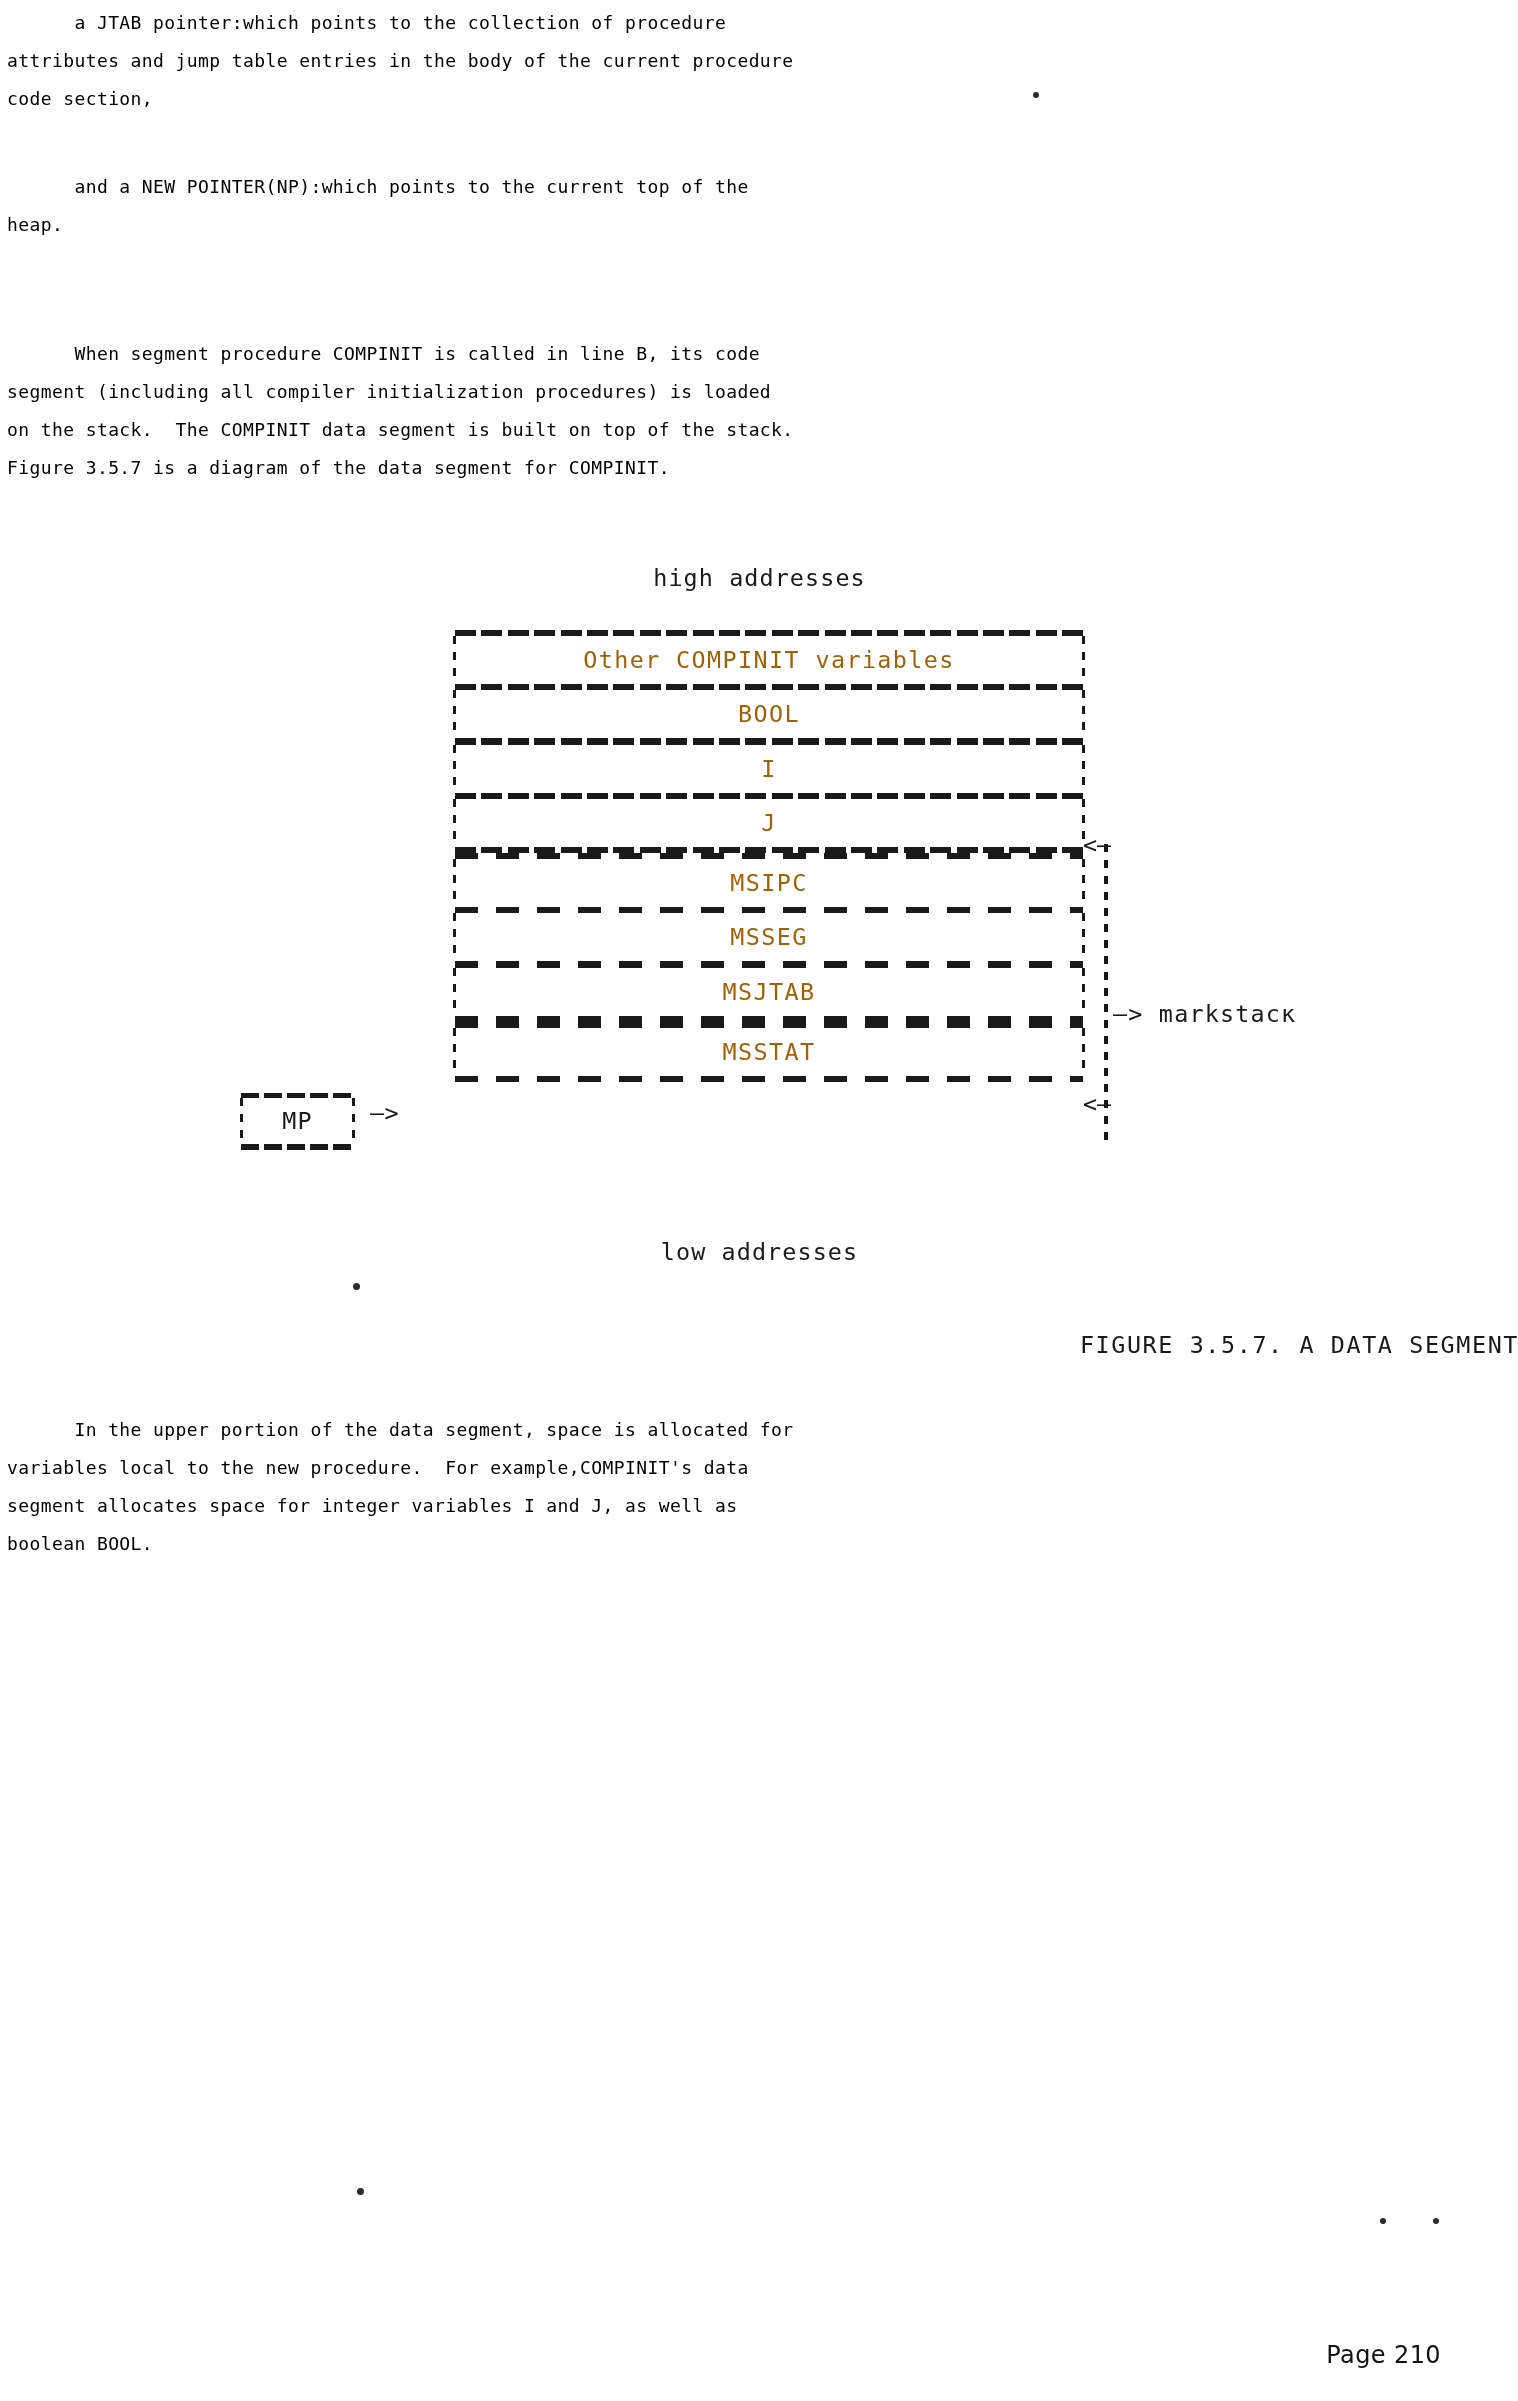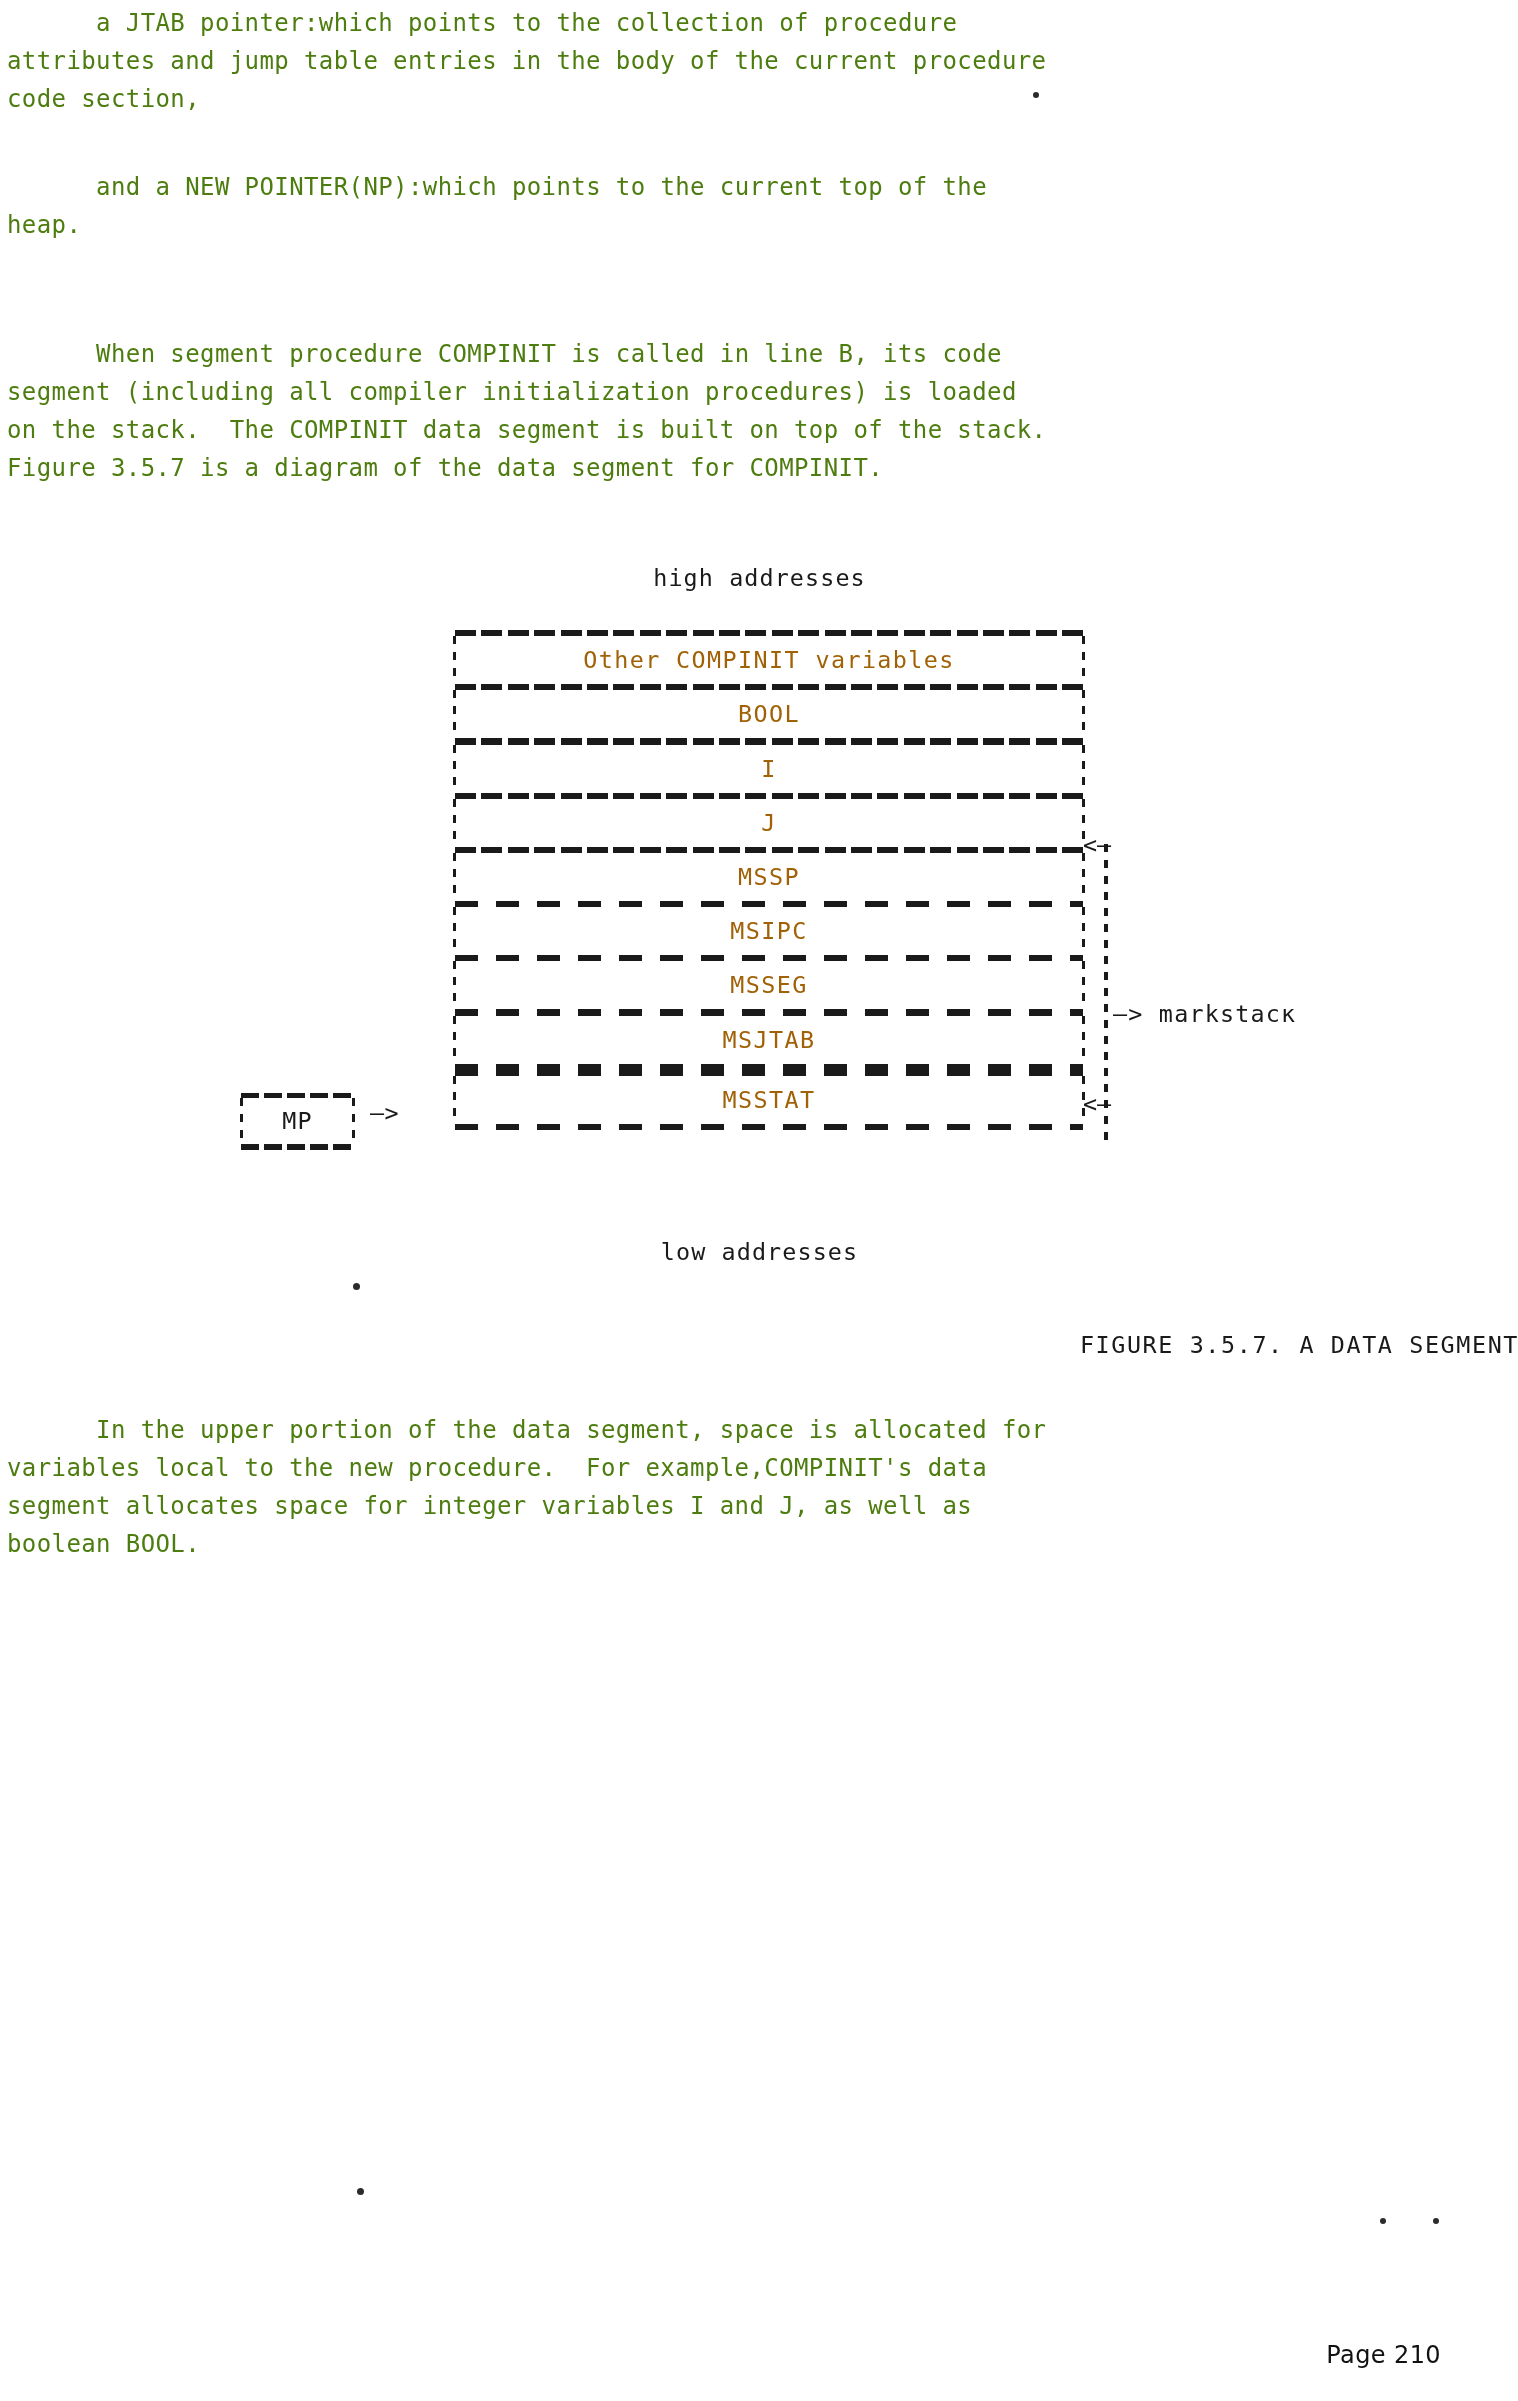--- a/index.html
+++ b/index.html
@@ -17,25 +17,25 @@
   }
   .page {
     position: absolute;
     left: 0; top: 0;
     width: 1519px;
     height: 2401px;
   }
   .para {
     position: absolute;
     font-family: "DejaVu Sans Mono", monospace;
-    font-size: 24px;
+    font-size: 18px;
     line-height: 38px;
     letter-spacing: 0.4px;
     white-space: pre-wrap;
-    color: #4d7c0f;
+    color: #000000;
   }
 
   
   #p-jtab  { left: 7px;  top: 3.5px;   width: 1446px; }
   #p-np    { left: 7px;  top: 168px; width: 1446px; }
   #p-when  { left: 7px;  top: 335px; width: 1463px; }
 
   
   .fig {
     position: absolute;
@@ -252,25 +252,20 @@
       </div>
       <div class="hr-solid"></div>
 
       <div class="cell">
         <span class="rail-left"></span>
         <span class="rail-right"></span>
         <span>J</span>
       </div>
       <div class="hr-solid"></div>
 
-      <div class="cell">
-        <span class="rail-left"></span>
-        <span class="rail-right"></span>
-        <span>MSSP</span>
-      </div>
       <div class="hr-dash"></div>
 
       <div class="cell">
         <span class="rail-left"></span>
         <span class="rail-right"></span>
         <span>MSIPC</span>
       </div>
       <div class="hr-dash"></div>
 
       <div class="cell">

